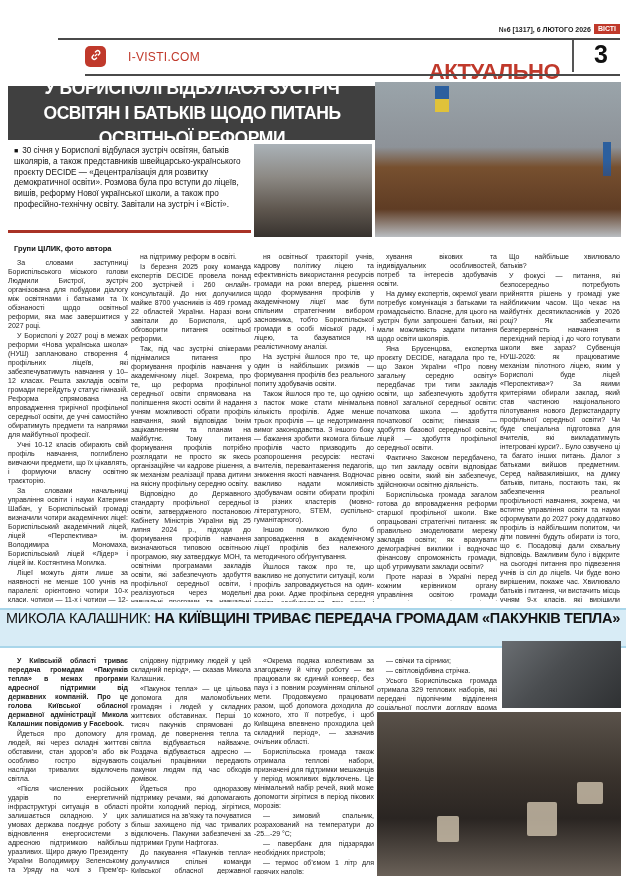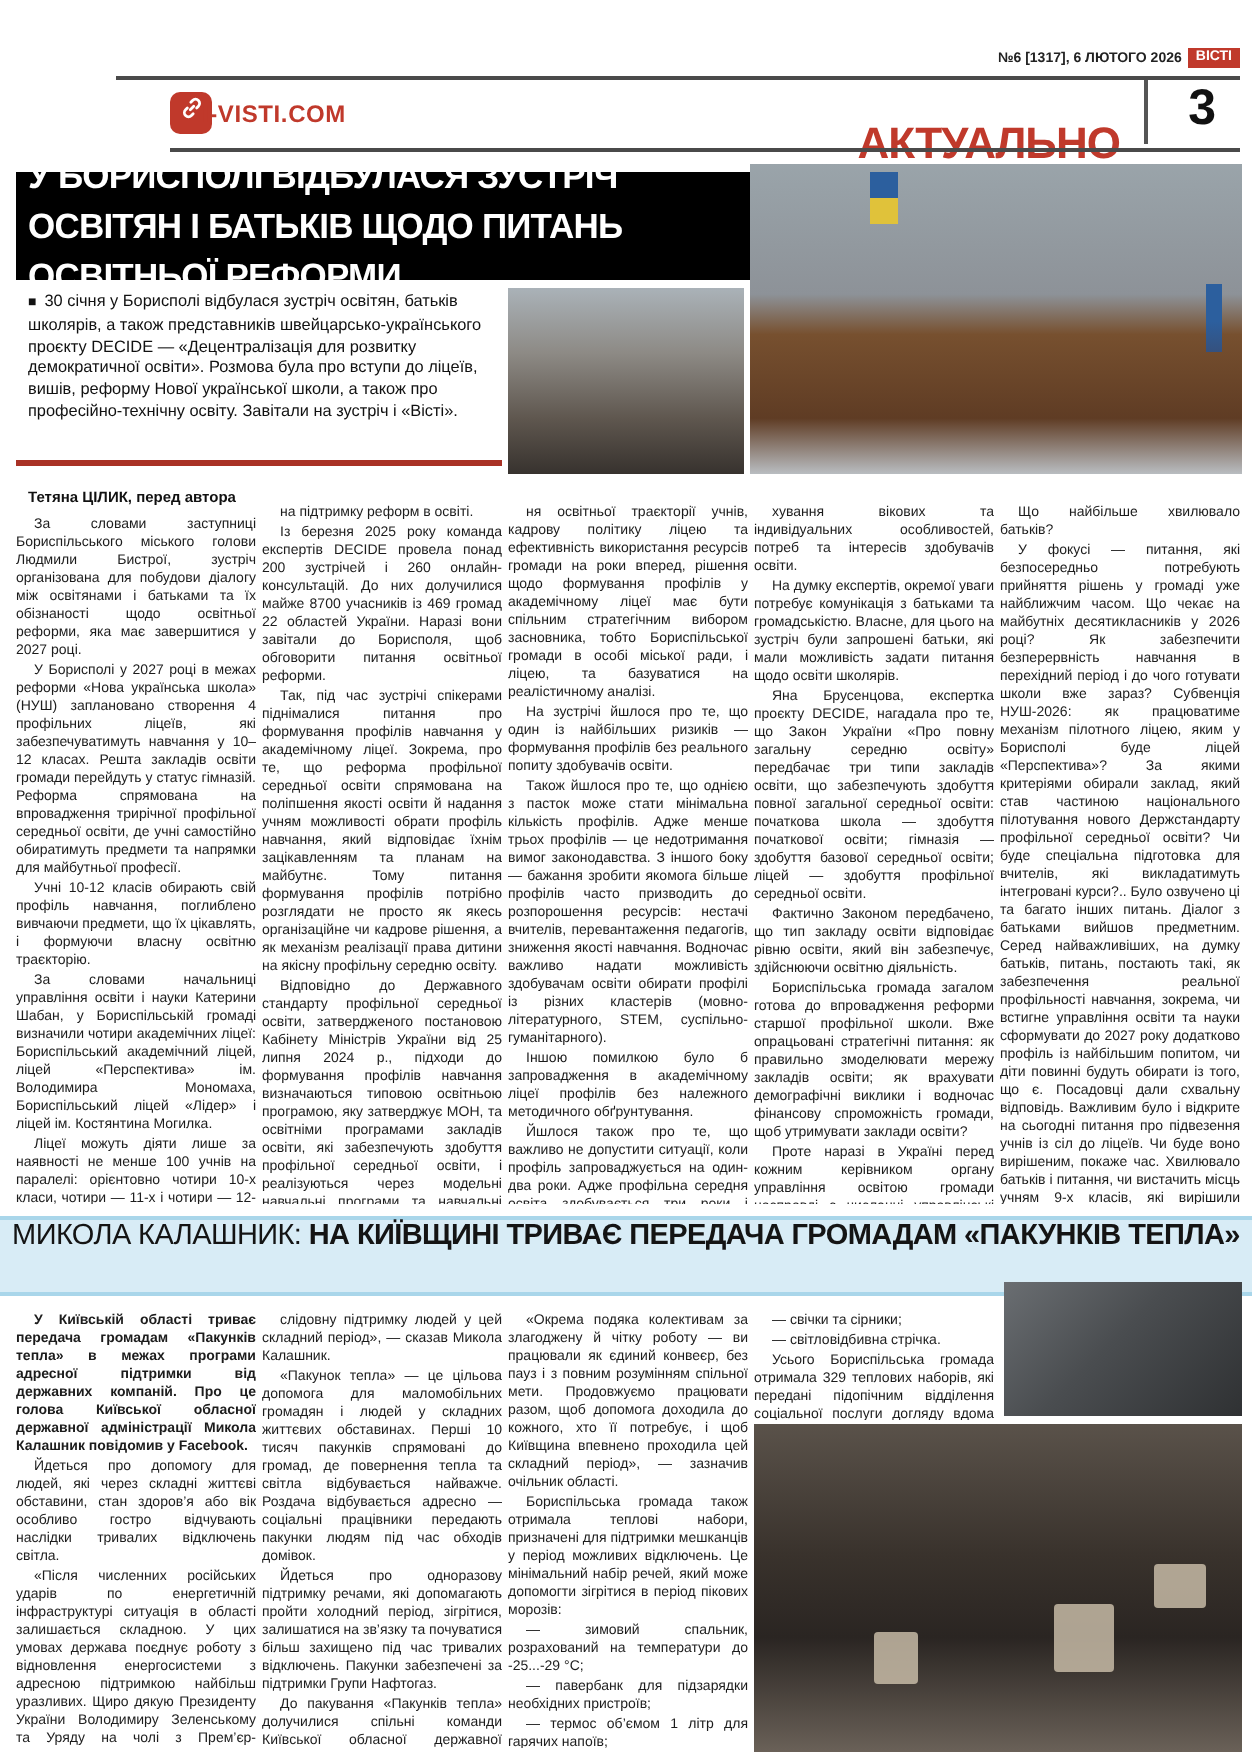--- a/index.html
+++ b/index.html
@@ -6,29 +6,29 @@
   body{width:626px;height:880px;position:relative;background:#ffffff;
        font-family:"Liberation Sans",sans-serif;color:#1b1b1b;overflow:hidden;}
   .abs{position:absolute;}
 
   
   .issue-line{top:24px;right:6px;font-size:7px;font-weight:bold;color:#222;display:flex;align-items:center;gap:3px;}
   .masthead-badge{background:#c0392b;color:#fff;padding:1px 4px 2px;font-weight:bold;}
   .rule-top{top:38px;left:58px;right:6px;height:2px;background:#4a4a4a;}
   .logo-box{top:46px;left:85px;width:21px;height:21px;background:#c0392b;border-radius:5px;
             display:flex;align-items:center;justify-content:center;}
-  .site-name{top:50px;left:101px;font-size:12px;font-weight:bold;color:#c0392b;letter-spacing:.3px;}
+  .site-name{top:50px;left:128px;font-size:12px;font-weight:normal;color:#c0392b;letter-spacing:.3px;}
   .section-name{top:59px;right:66px;font-size:22px;font-weight:bold;color:#c0392b;letter-spacing:-.5px;}
   .page-divider{top:40px;right:52px;width:2px;height:32px;background:#555;}
   .page-number{top:40px;right:18px;font-size:25px;font-weight:bold;color:#111;}
   .rule-header{top:74px;left:85px;right:6px;height:2px;background:#4a4a4a;}
 
   
-  .headline1{top:86px;left:8px;width:368px;height:54px;background:#000000;color:#fff;
-             font-weight:bold;font-size:17.5px;line-height:25px;text-align:left;
+  .headline1{top:86px;left:8px;width:368px;height:54px;background:#404040;color:#fff;
+             font-weight:bold;font-size:17.5px;line-height:25px;text-align:center;
              letter-spacing:-.4px;display:flex;align-items:center;justify-content:center;padding:2px 6px;box-sizing:border-box;}
   .lead1{top:146px;left:14px;width:240px;font-size:8.2px;line-height:10.8px;color:#111;text-align:left;}
   .lead-bullet{display:inline-block;margin-right:4px;font-size:7px;}
   .rule-red{top:230px;left:8px;width:243px;height:3px;background:#a93226;}
   .byline{top:244px;left:14px;font-size:7.5px;font-weight:bold;color:#111;}
 
   .photo{position:absolute;}
   .photo-audience{top:144px;left:254px;width:118px;height:93px;
       background:linear-gradient(180deg,#aab2b8 0%,#8d8a85 35%,#5f574f 70%,#37322e 100%);}
   .photo-presidium{top:82px;left:375px;width:246px;height:155px;
@@ -81,21 +81,21 @@
 <div class="abs section-name">АКТУАЛЬНО</div>
 <div class="abs page-divider"></div>
 <div class="abs page-number">3</div>
 <div class="abs rule-header"></div>
 
 <div class="abs headline1">У БОРИСПОЛІ ВІДБУЛАСЯ ЗУСТРІЧ ОСВІТЯН І БАТЬКІВ ЩОДО ПИТАНЬ ОСВІТНЬОЇ РЕФОРМИ</div>
 
 <div class="abs lead1"><span class="lead-bullet">■</span><span>30 січня у Борисполі відбулася зустріч освітян, батьків школярів, а також представників швейцарсько-українського проєкту DECIDE — «Децентралізація для розвитку демократичної освіти». Розмова була про вступи до ліцеїв, вишів, реформу Нової української школи, а також про професійно-технічну освіту. Завітали на зустріч і «Вісті».</span></div>
 
 <div class="abs rule-red"></div>
-<div class="abs byline">Тетяна ЦІЛИК, перед автора</div>
+<div class="abs byline">Групи ЦІЛИК, фото автора</div>
 
 <div class="photo photo-audience"></div>
 <div class="photo photo-presidium">
   <div class="flag flag-1"></div>
   <div class="flag flag-2"></div>
 </div>
 
 <div id="a1c1" class="col" style="left:8px;">
     <p class="para">За словами заступниці Бориспільського міського голови Людмили Бистрої, зустріч організована для побудови діалогу між освітянами і батьками та їх обізнаності щодо освітньої реформи, яка має завершитися у 2027 році.</p>
     <p class="para">У Борисполі у 2027 році в межах реформи «Нова українська школа» (НУШ) заплановано створення 4 профільних ліцеїв, які забезпечуватимуть навчання у 10–12 класах. Решта закладів освіти громади перейдуть у статус гімназій. Реформа спрямована на впровадження трирічної профільної середньої освіти, де учні самостійно обиратимуть предмети та напрямки для майбутньої професії.</p>

